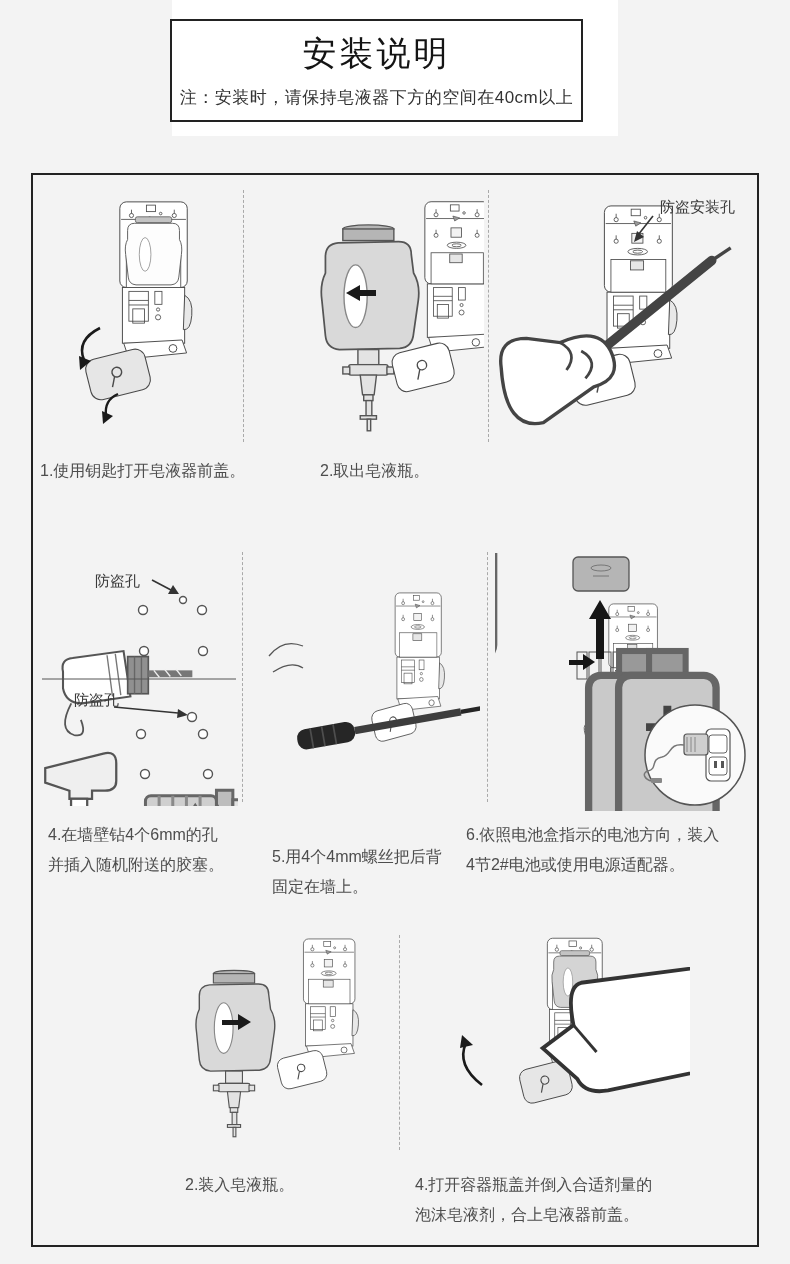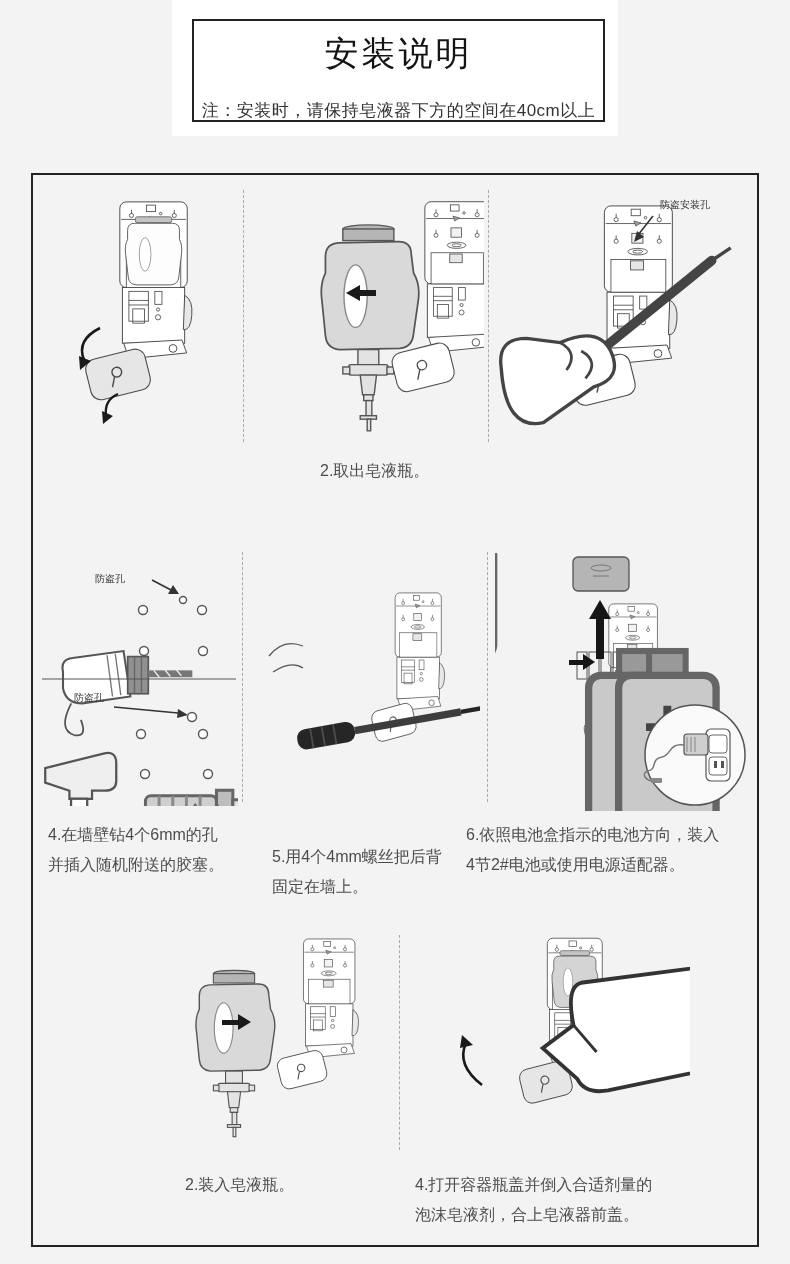--- a/index.html
+++ b/index.html
@@ -1,26 +1,26 @@
 <!DOCTYPE html>
 <html><head>
 <meta charset="utf-8">
 <style>
   html,body{margin:0;padding:0;background:#e9e9e9;}
   .page{position:relative;width:790px;height:1264px;background:#f3f3f3;margin:0 auto;
         font-family:"Liberation Sans","DejaVu Sans",sans-serif;overflow:hidden;}
   .title-backing{position:absolute;left:172px;top:0;width:446px;height:136px;background:#fff;}
-  .title-box{position:absolute;left:192px;top:19px;width:413px;height:103px;border:2px solid #222;
+  .title-box{position:absolute;left:170px;top:19px;width:413px;height:103px;border:2px solid #222;
              background:#fff;text-align:center;box-sizing:border-box;}
   .title{margin-top:10px;font-size:34px;letter-spacing:3px;color:#141414;}
-  .note{margin-top:22px;font-size:17px;color:#333;letter-spacing:.5px;}
+  .note{margin-top:9px;font-size:17px;color:#333;letter-spacing:.5px;}
   .main-box{position:absolute;left:31px;top:173px;width:728px;height:1074px;border:2px solid #222;box-sizing:border-box;}
   .sep{position:absolute;width:0;border-left:1px dashed #a9a9a9;}
   .caption{position:absolute;font-size:16px;line-height:30px;color:#4d4d4d;white-space:pre-line;}
-  .diagram-label{position:absolute;font-size:10px;color:#3a3a3a;}
+  .diagram-label{position:absolute;font-size:15px;color:#3a3a3a;}
   .figure{position:absolute;}
   svg{display:block;}
 </style>
 </head>
 <body>
 
 <div class="page">
 
   <svg width="0" height="0" style="position:absolute" aria-hidden="true">
     <defs>
@@ -266,20 +266,21 @@
     <polygon points="104,92 120,92 120,86 133,94 120,102 120,97 104,97" fill="#1a1a1a"></polygon>
   </svg>
 
   <svg class="figure" style="left:440px;top:895px" width="250" height="264" viewBox="0 0 250 264">
     <use href="#sym-disp-full" transform="translate(49,40) scale(0.64,0.655)" style="--flapfill:#e6e6e6;--bottlefill:#d4d4d4"></use>
     <use href="#sym-jug" transform="translate(95,0)"></use>
     <path d="M42 190 Q16 170 26 148" stroke="#1a1a1a" stroke-width="2.6" fill="none"></path>
     <path d="M22 140 L20 153 L33 150 Z" fill="#1a1a1a"></path>
   </svg>
 
+  <div class="caption" style="left:40px;top:456px">1.使用钥匙打开皂液器前盖。</div>
   <div class="caption" style="left:320px;top:456px">2.取出皂液瓶。</div>
   <div class="caption" style="left:48px;top:820px">4.在墙壁钻4个6mm的孔
 并插入随机附送的胶塞。</div>
   <div class="caption" style="left:272px;top:842px">5.用4个4mm螺丝把后背
 固定在墙上。</div>
   <div class="caption" style="left:466px;top:820px">6.依照电池盒指示的电池方向，装入
 4节2#电池或使用电源适配器。</div>
   <div class="caption" style="left:185px;top:1170px">2.装入皂液瓶。</div>
   <div class="caption" style="left:415px;top:1170px">4.打开容器瓶盖并倒入合适剂量的
 泡沫皂液剂，合上皂液器前盖。</div>

